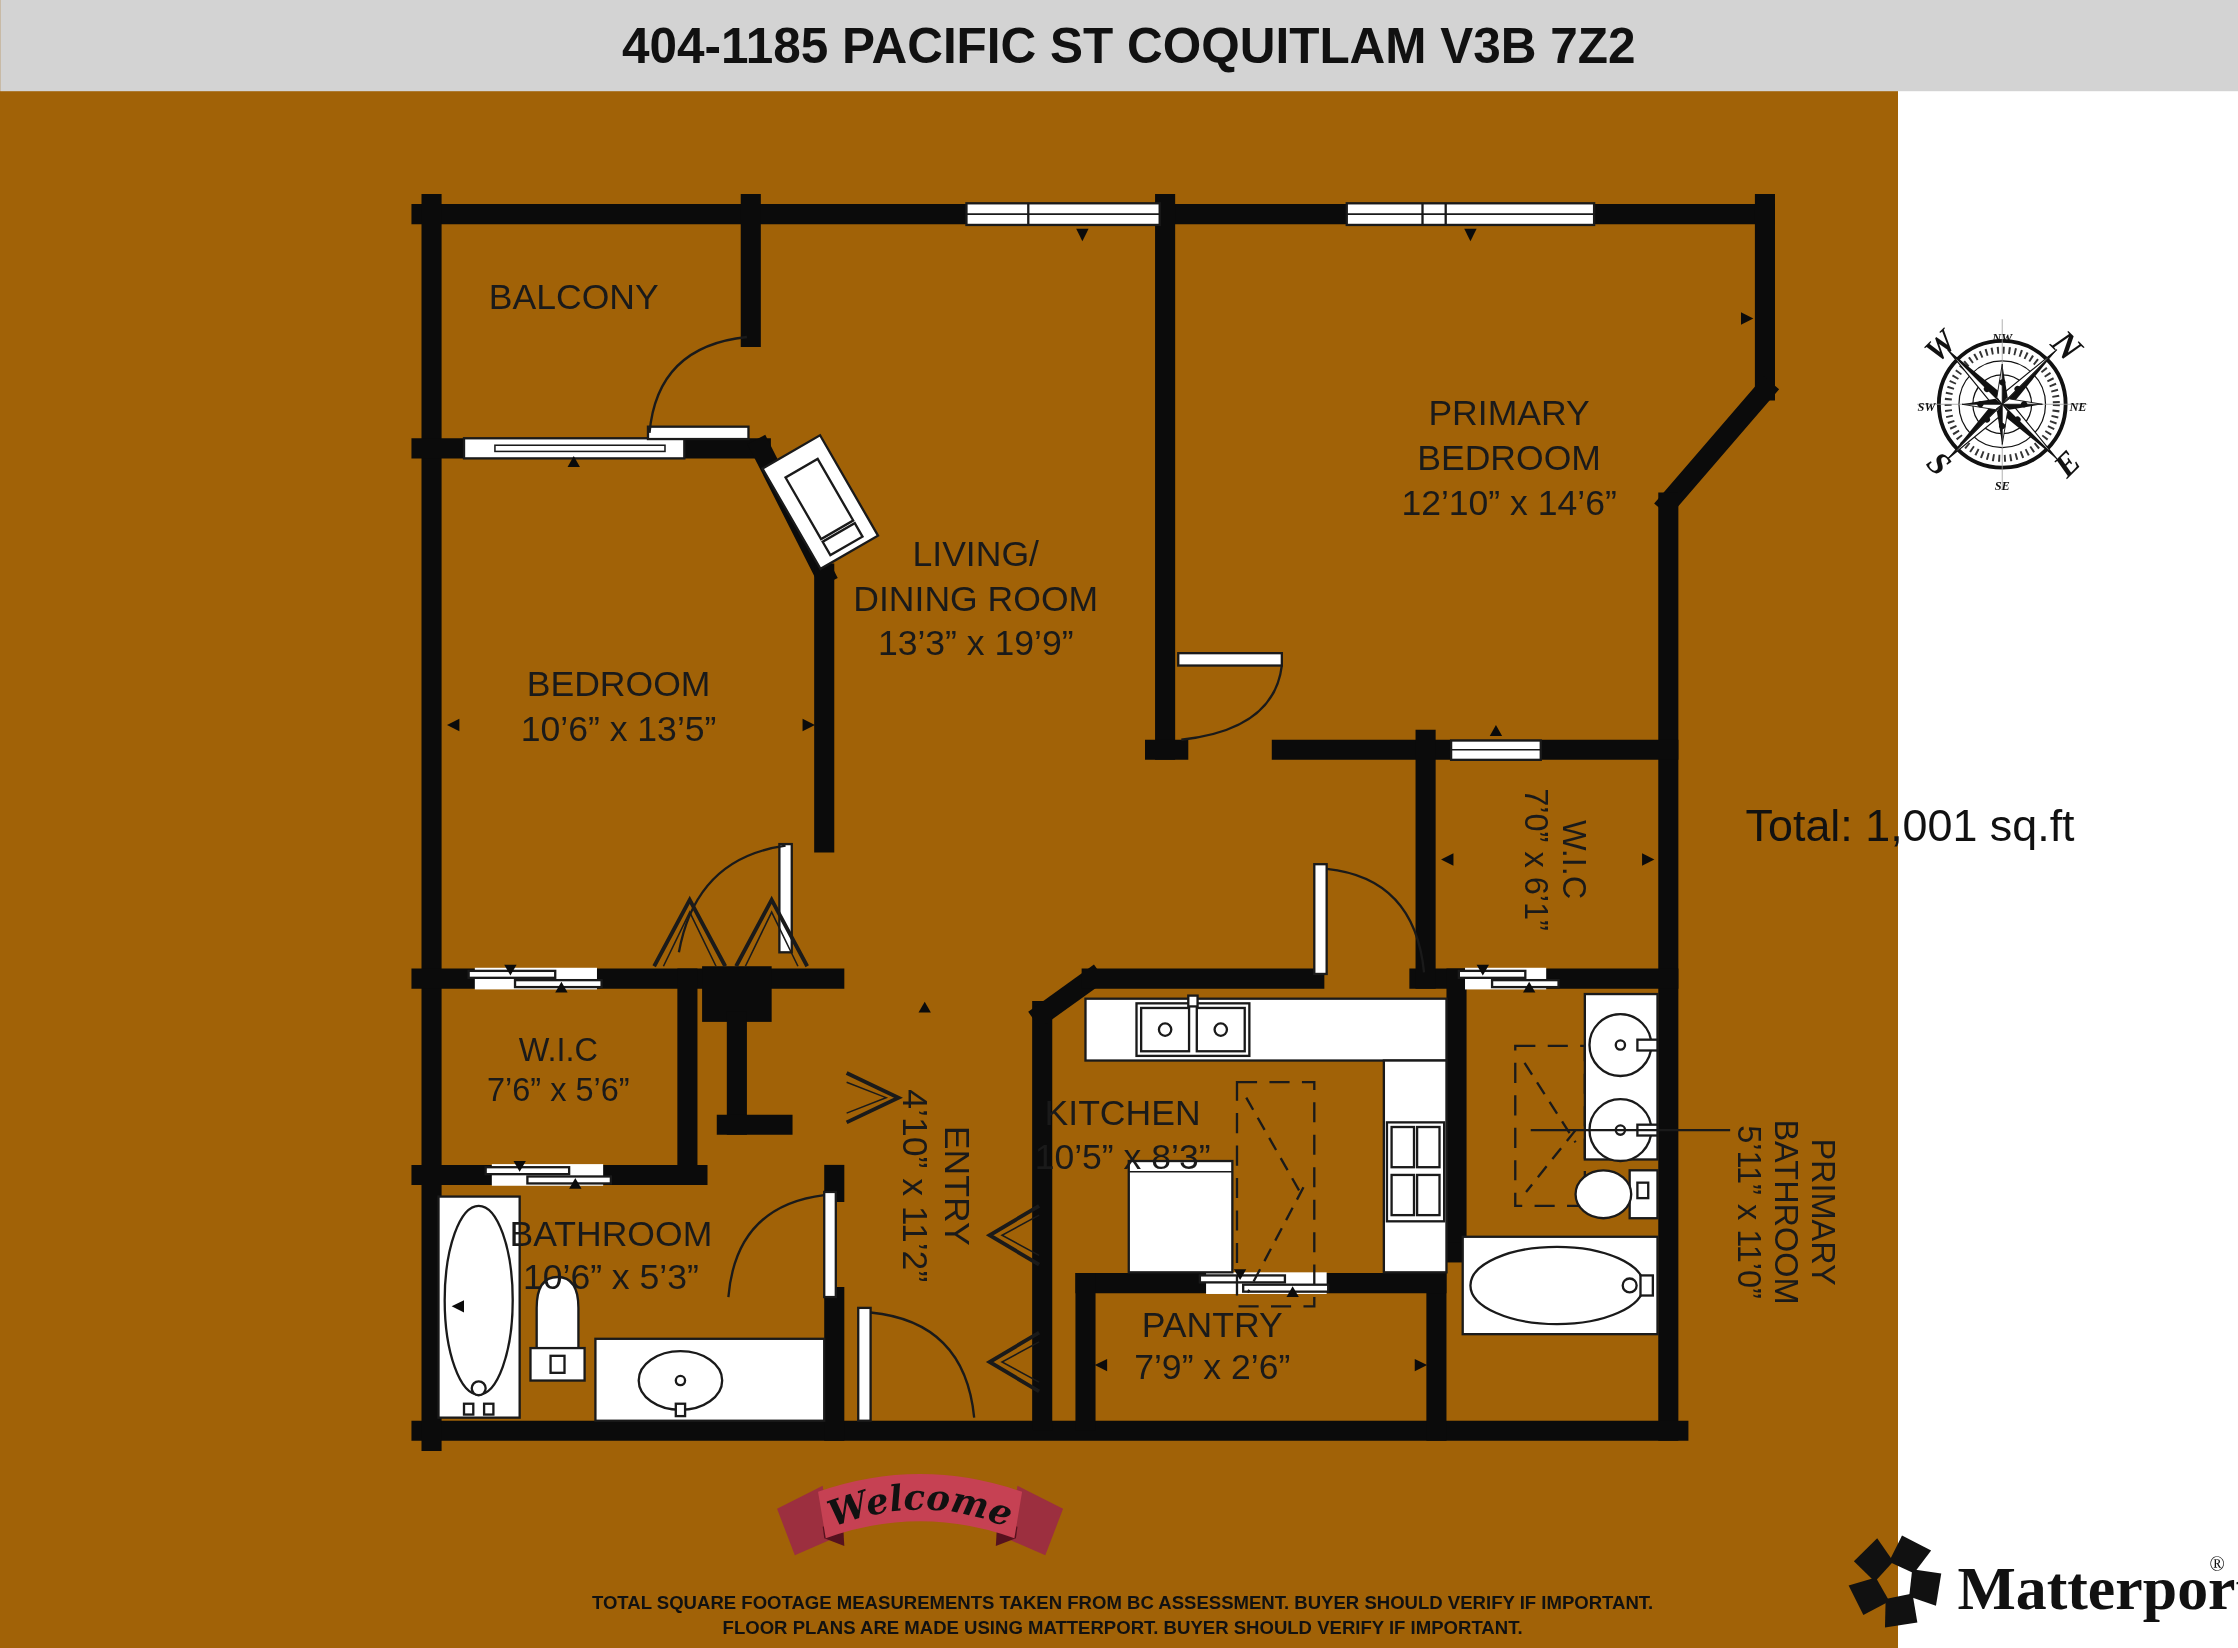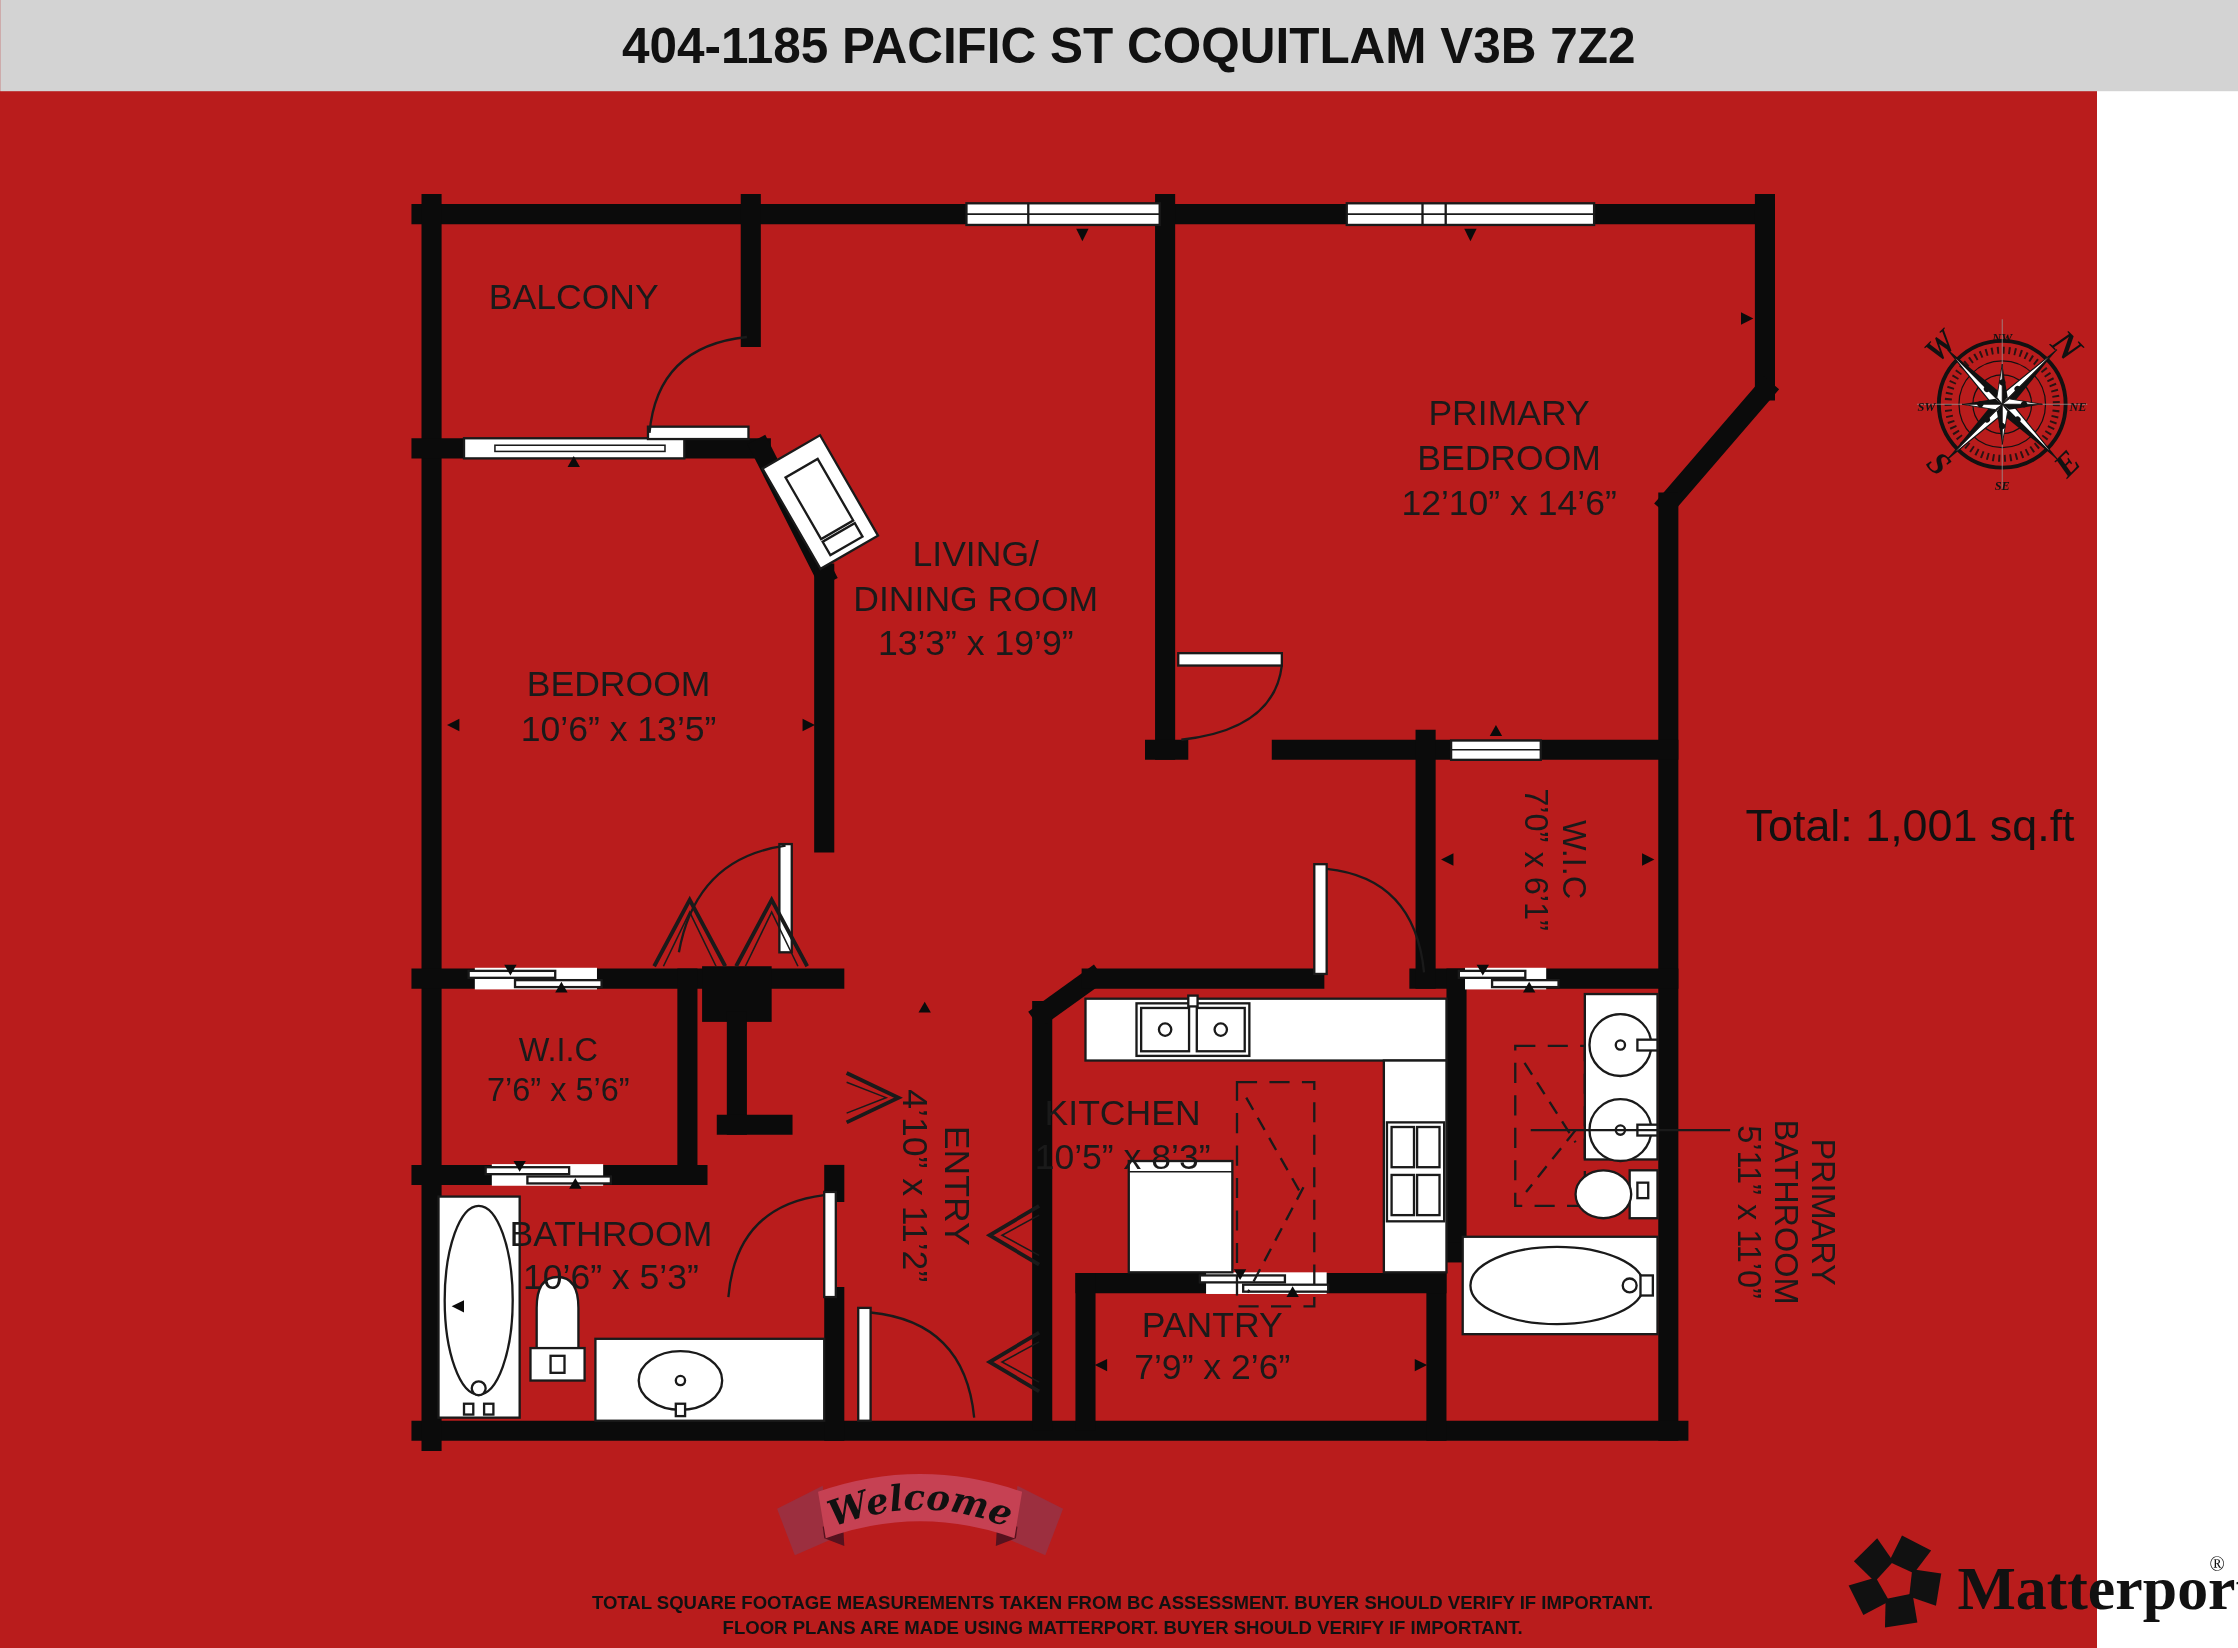--- a/index.html
+++ b/index.html
@@ -1,16 +1,16 @@
 <!DOCTYPE html>
 <html style="font-size:12.4px"><head>
 <meta charset="utf-8">
 <style>
   html,body{margin:0;padding:0;background:#ffffff;}
-  .page{position:relative;width:2097px;height:1648px;background:#b91c1c;font-family:"Liberation Sans",sans-serif;}
+  .page{position:relative;width:1898px;height:1648px;background:#a16207;font-family:"Liberation Sans",sans-serif;}
   svg{display:block;}
   text{fill:#111;}
   .room-label{font-family:"Liberation Sans",sans-serif;font-size:46px;fill:#1a1a1a;}
   .room-label-sm{font-family:"Liberation Sans",sans-serif;font-size:42px;fill:#1a1a1a;}
   .wall{stroke:#0b0b0b;stroke-width:26;fill:none;stroke-linecap:square;}
   .thin2{stroke:#1a1a1a;stroke-width:2;fill:none;}
   .fix{stroke:#1a1a1a;stroke-width:3;fill:#ffffff;}
   .dash{stroke:#1a1a1a;stroke-width:3;fill:none;stroke-dasharray:18 12;}
   .dash2{stroke:#1a1a1a;stroke-width:3;fill:none;stroke-dasharray:26 16;}
   .tick{fill:#0b0b0b;}

